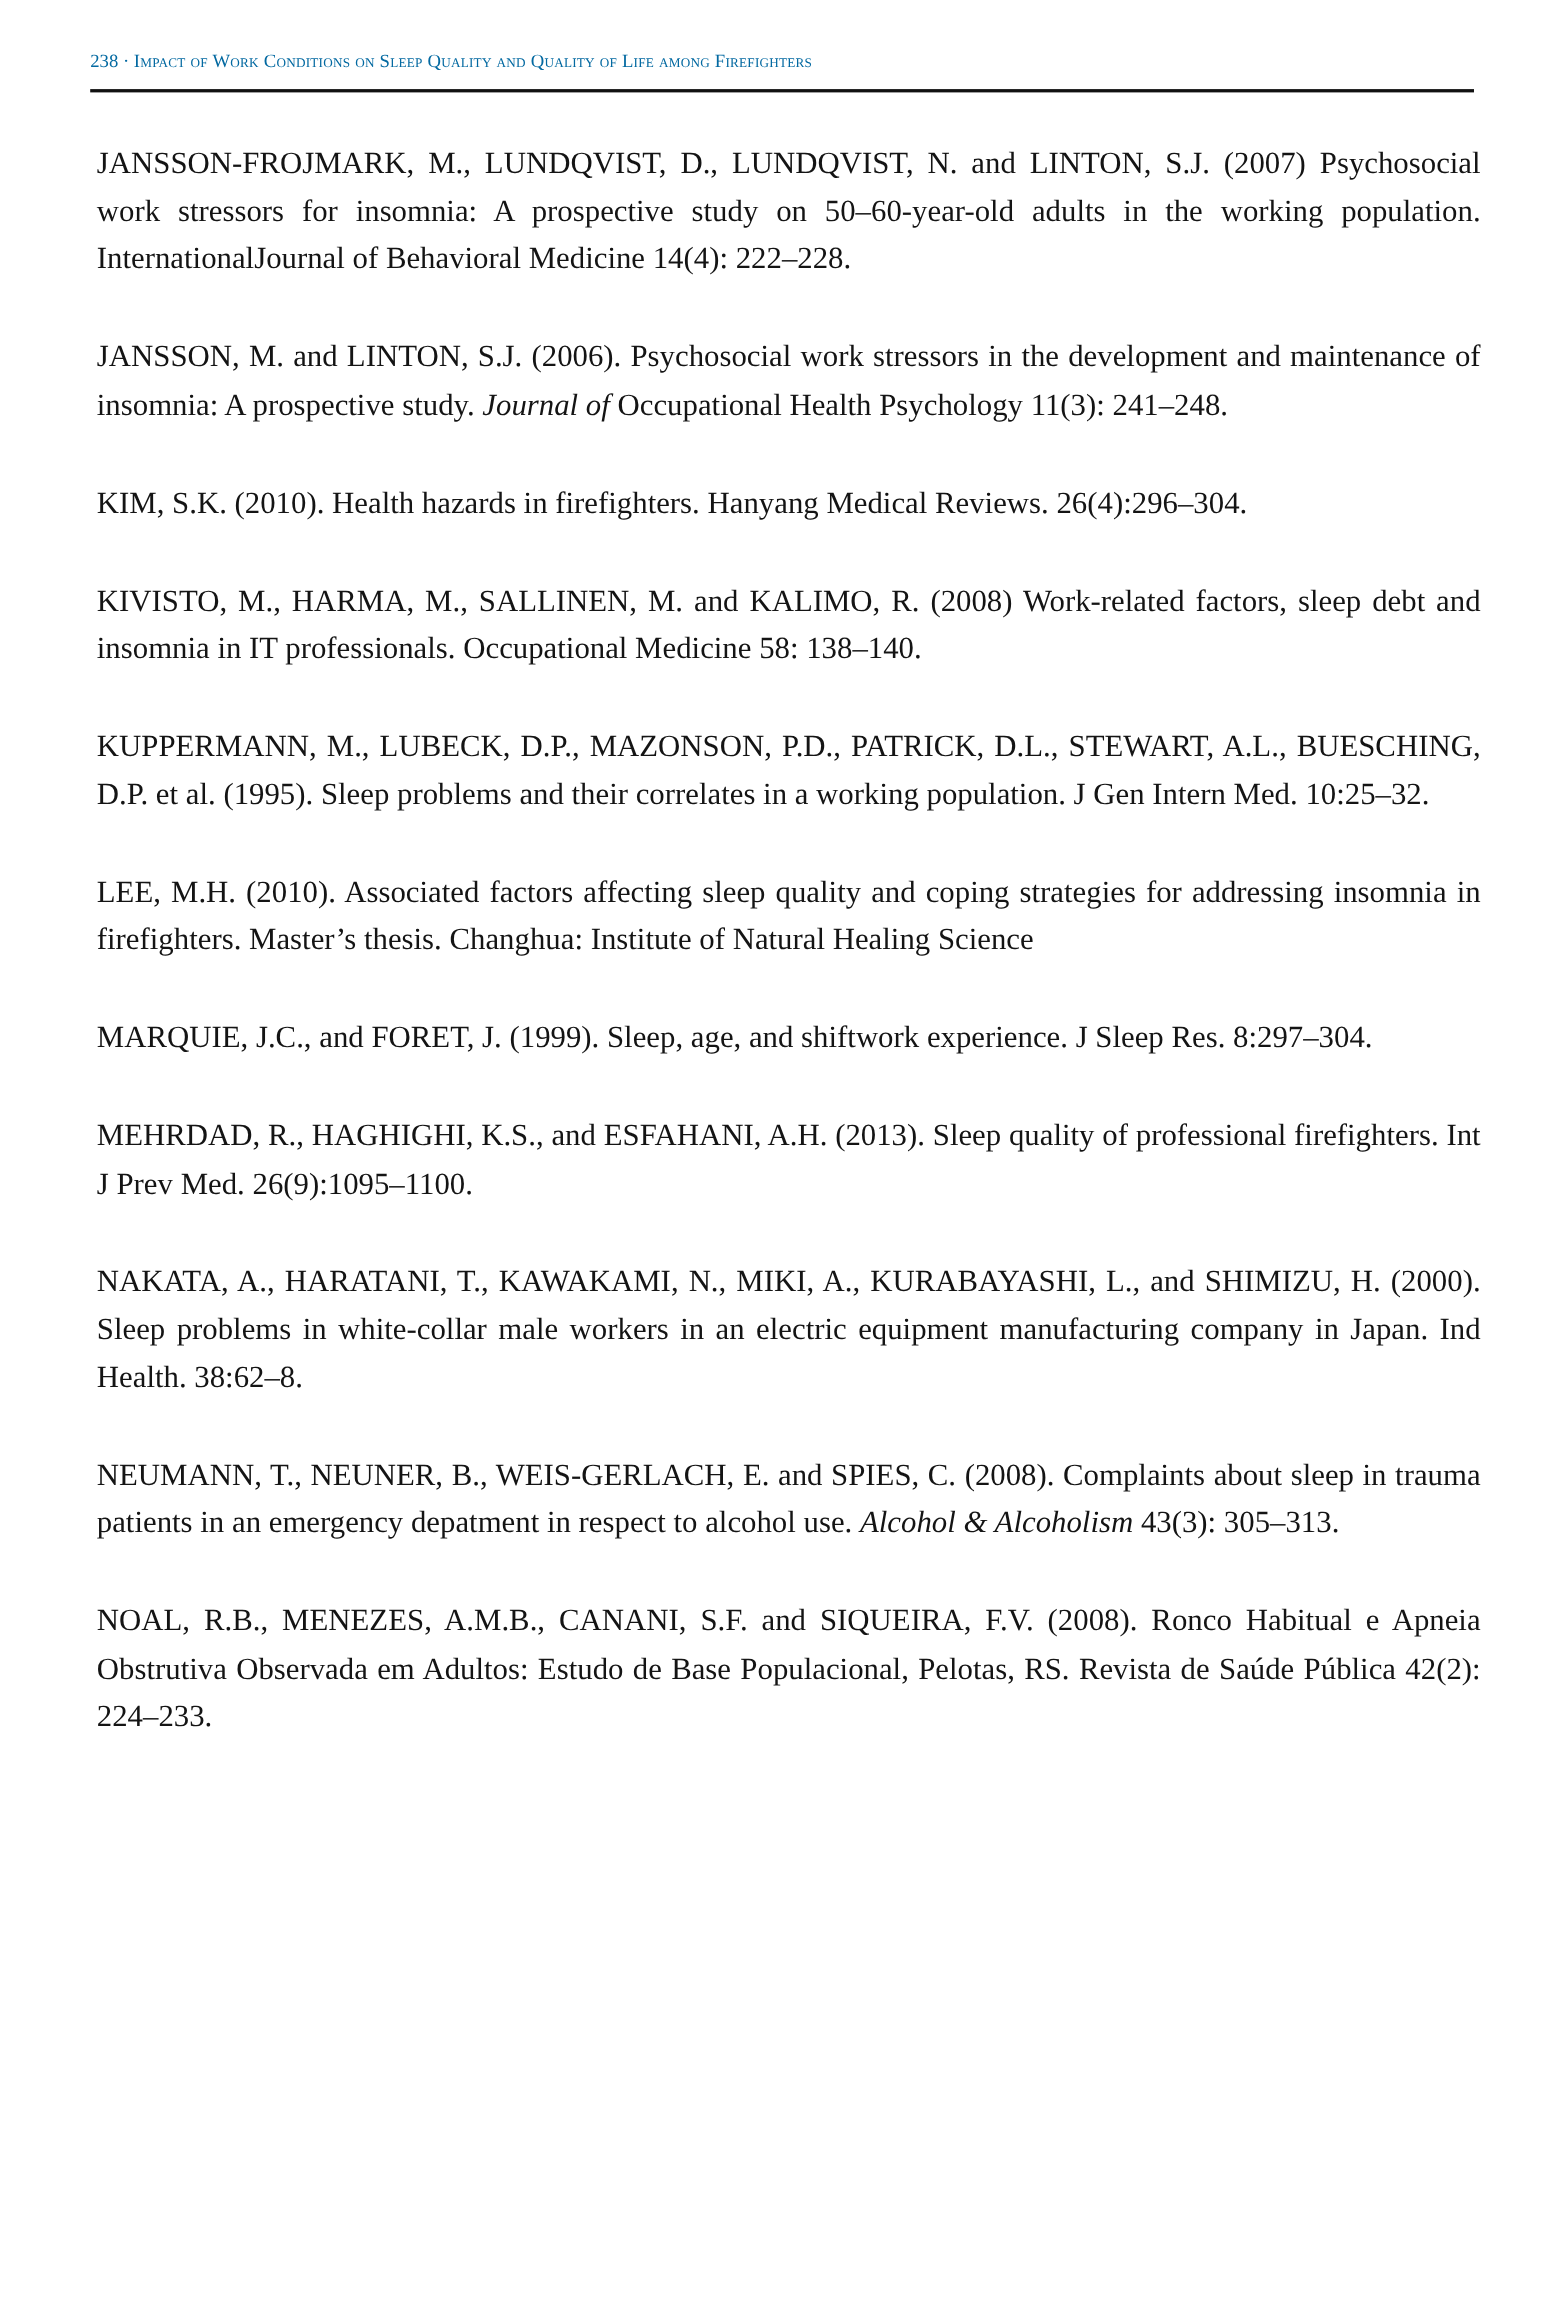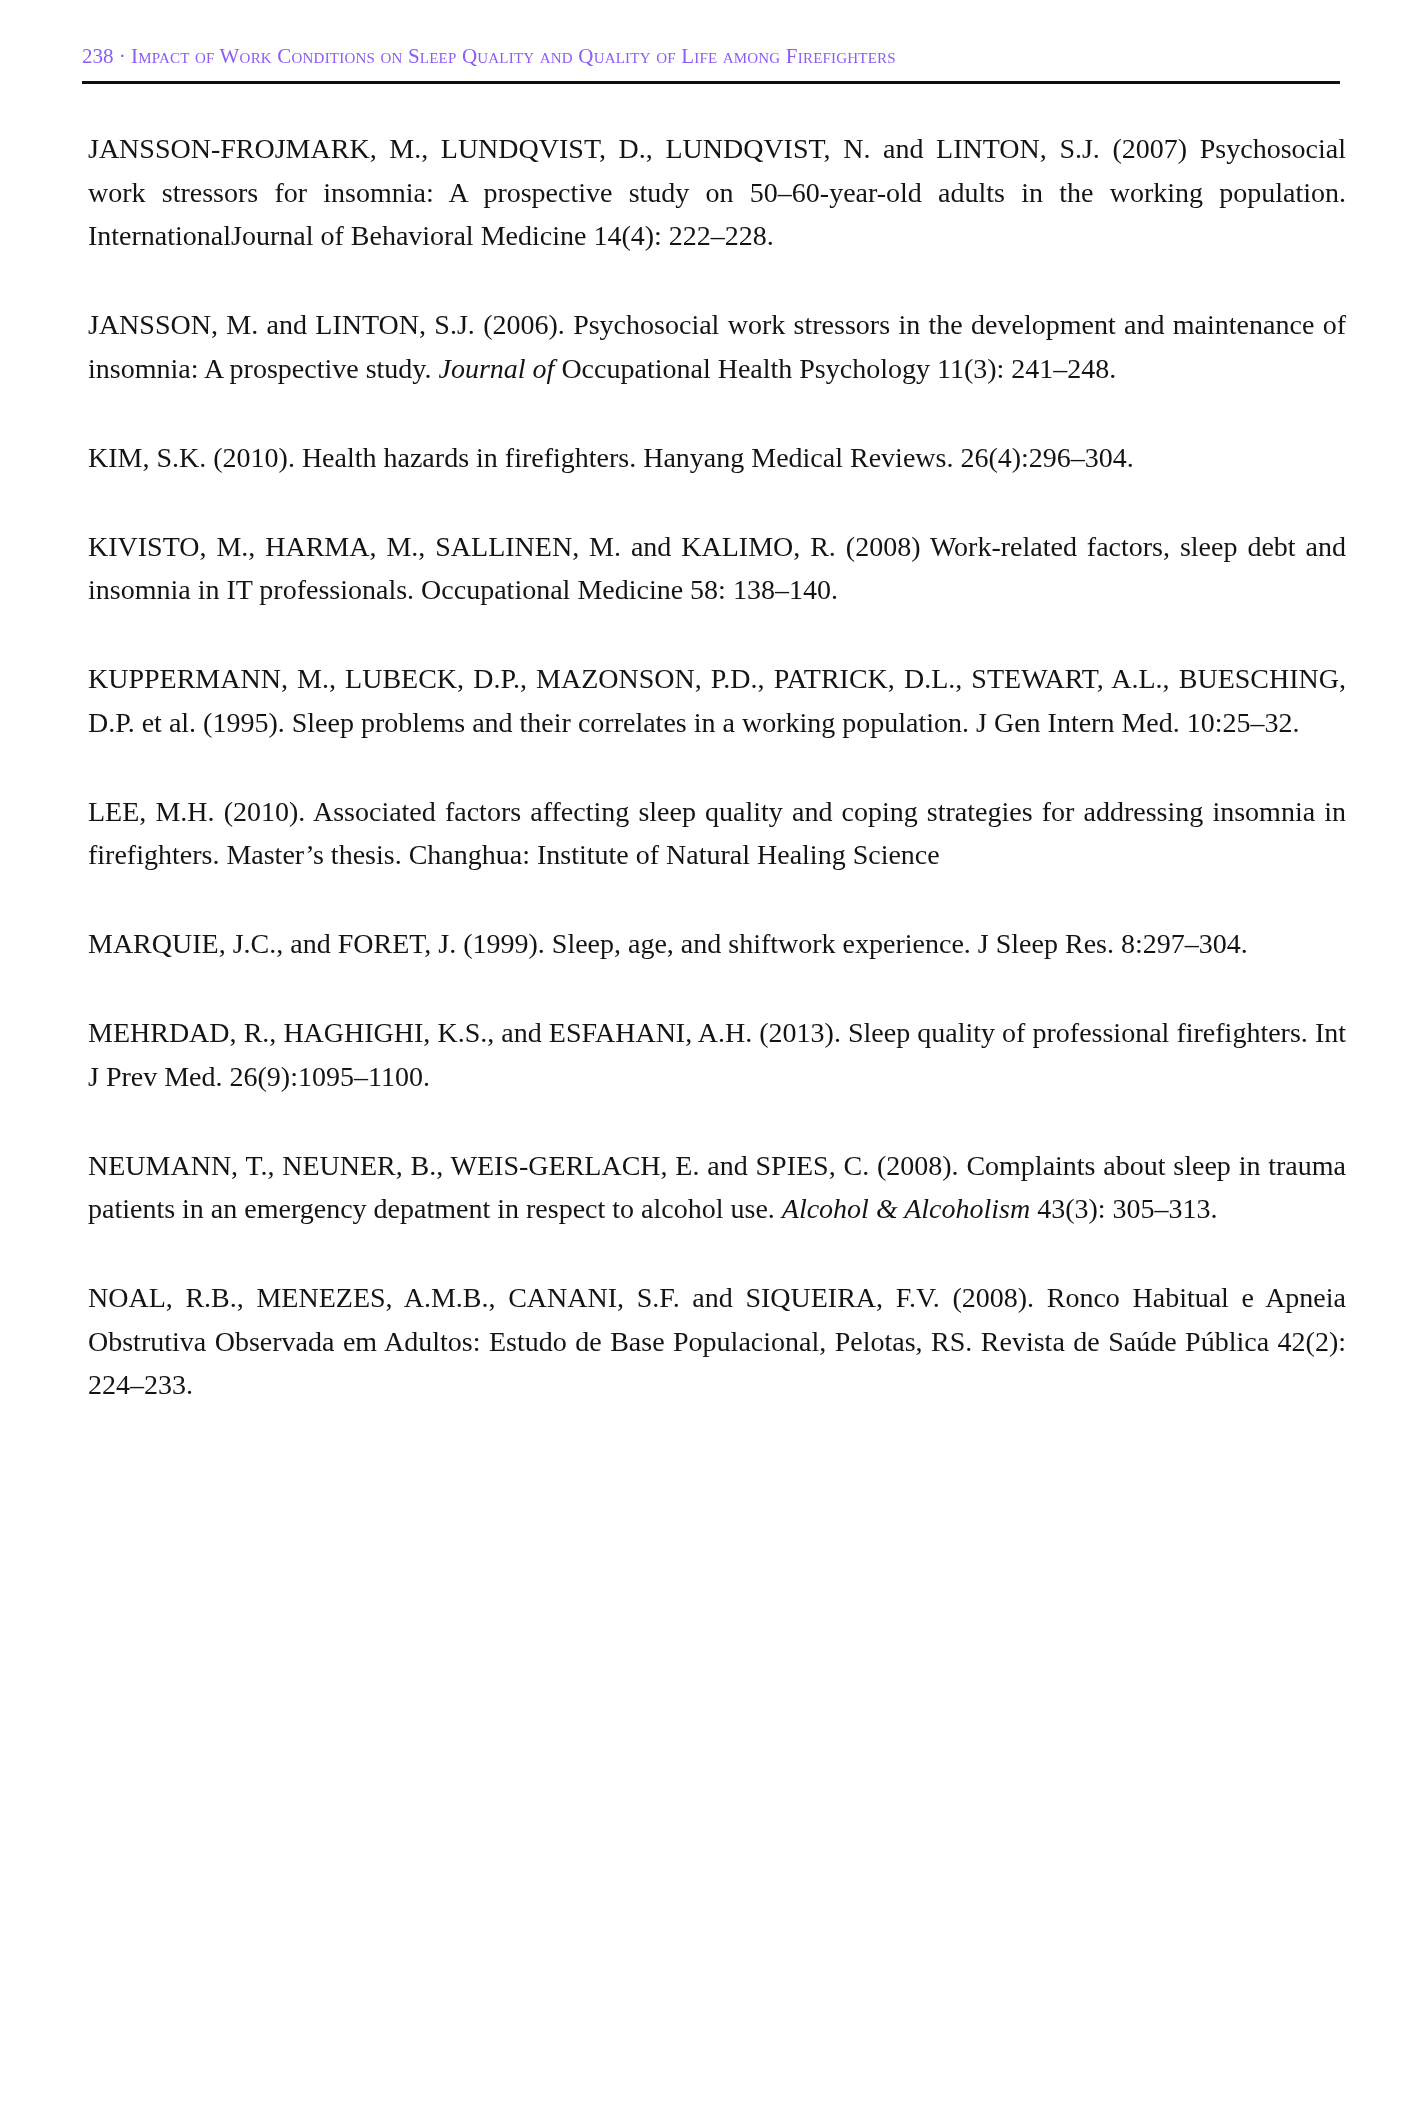--- a/index.html
+++ b/index.html
@@ -2,21 +2,21 @@
 <html><head>
 <meta charset="utf-8">
 <style>
   html, body { margin: 0; padding: 0; background: #ffffff; }
   body {
     width: 1415px; height: 2104px; position: relative; overflow: hidden;
     font-family: "Liberation Serif", "DejaVu Serif", serif; color: #111111;
   }
   .running-head {
     position: absolute; left: 82px; top: 40px; width: 1258px;
-    font-size: 21px; line-height: 32px; white-space: nowrap; color: #8b5cf6;
+    font-size: 17px; line-height: 32px; white-space: nowrap; color: #0369a1;
   }
   .running-head .title { font-variant: small-caps; letter-spacing: 0.2px; }
   .head-rule {
     position: absolute; left: 82px; top: 81px; width: 1258px; height: 3px; background: #111;
   }
   .refs {
     position: absolute; left: 88px; top: 127px; width: 1258px;
   }
   .ref {
     margin: 0 0 45.5px 0; font-size: 28px; line-height: 43.5px;
@@ -34,15 +34,16 @@
 
 <div class="refs">
   <p class="ref"><span>JANSSON-FROJMARK, M., LUNDQVIST, D., LUNDQVIST, N. and LINTON, S.J. (2007) Psychosocial work stressors for insomnia: A prospective study on 50–60-year-old adults in the working population. InternationalJournal of Behavioral Medicine 14(4): 222–228.</span></p>
   <p class="ref"><span>JANSSON, M. and LINTON, S.J. (2006). Psychosocial work stressors in the development and maintenance of insomnia: A prospective study. </span><span class="it">Journal of</span><span> Occupational Health Psychology 11(3): 241–248.</span></p>
   <p class="ref"><span>KIM, S.K. (2010). Health hazards in firefighters. Hanyang Medical Reviews. 26(4):296–304.</span></p>
   <p class="ref"><span>KIVISTO, M., HARMA, M., SALLINEN, M. and KALIMO, R. (2008) Work-related factors, sleep debt and insomnia in IT professionals. Occupational Medicine 58: 138–140.</span></p>
   <p class="ref"><span>KUPPERMANN, M., LUBECK, D.P., MAZONSON, P.D., PATRICK, D.L., STEWART, A.L., BUESCHING, D.P. et al. (1995). Sleep problems and their correlates in a working population. J Gen Intern Med. 10:25–32.</span></p>
   <p class="ref"><span>LEE, M.H. (2010). Associated factors affecting sleep quality and coping strategies for addressing insomnia in firefighters. Master’s thesis. Changhua: Institute of Natural Healing Science</span></p>
   <p class="ref"><span>MARQUIE, J.C., and FORET, J. (1999). Sleep, age, and shiftwork experience. J Sleep Res. 8:297–304.</span></p>
   <p class="ref"><span>MEHRDAD, R., HAGHIGHI, K.S., and ESFAHANI, A.H. (2013). Sleep quality of professional firefighters. Int J Prev Med. 26(9):1095–1100.</span></p>
+  <p class="ref"><span>NAKATA, A., HARATANI, T., KAWAKAMI, N., MIKI, A., KURABAYASHI, L., and SHIMIZU, H. (2000). Sleep problems in white-collar male workers in an electric equipment manufacturing company in Japan. Ind Health. 38:62–8.</span></p>
   <p class="ref"><span>NEUMANN, T., NEUNER, B., WEIS-GERLACH, E. and SPIES, C. (2008). Complaints about sleep in trauma patients in an emergency depatment in respect to alcohol use. </span><span class="it">Alcohol &amp; Alcoholism</span><span> 43(3): 305–313.</span></p>
   <p class="ref"><span>NOAL, R.B., MENEZES, A.M.B., CANANI, S.F. and SIQUEIRA, F.V. (2008). Ronco Habitual e Apneia Obstrutiva Observada em Adultos: Estudo de Base Populacional, Pelotas, RS. Revista de Saúde Pública 42(2): 224–233.</span></p>
 </div>
 
 </body></html>

